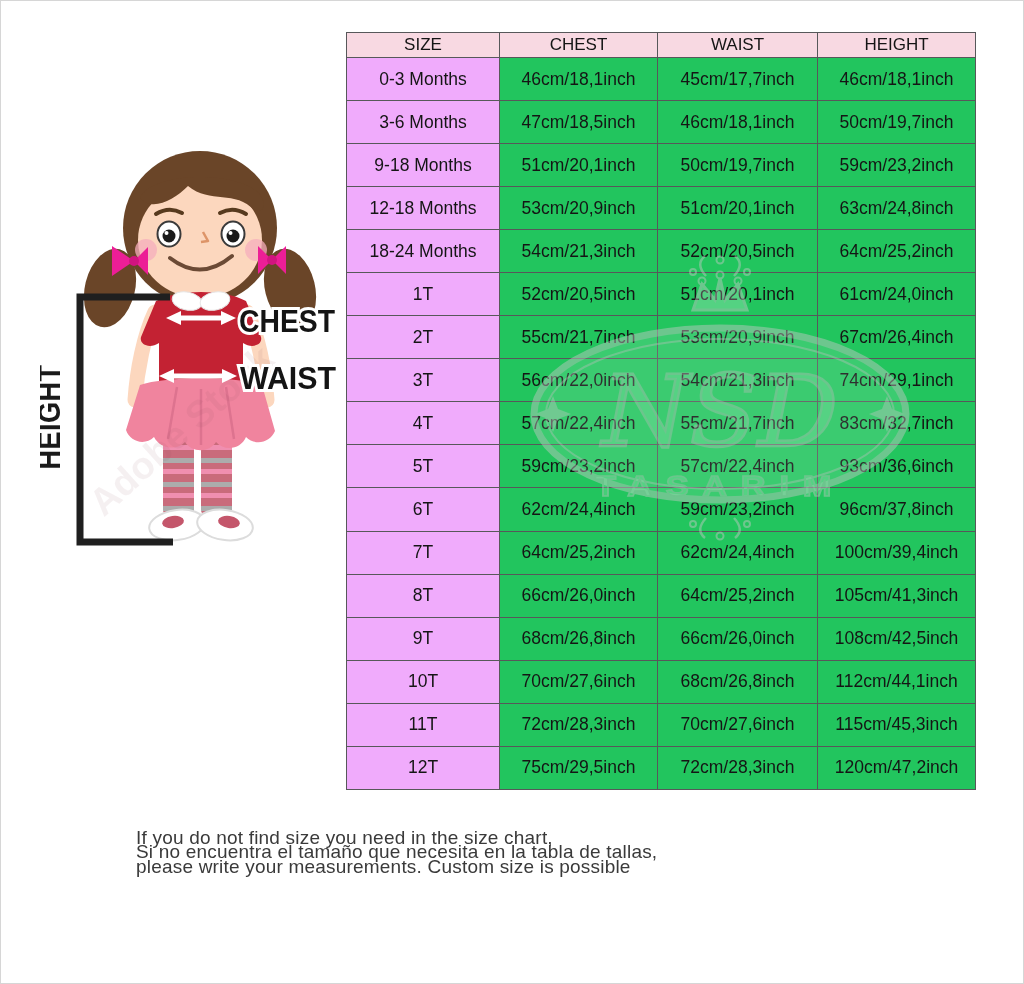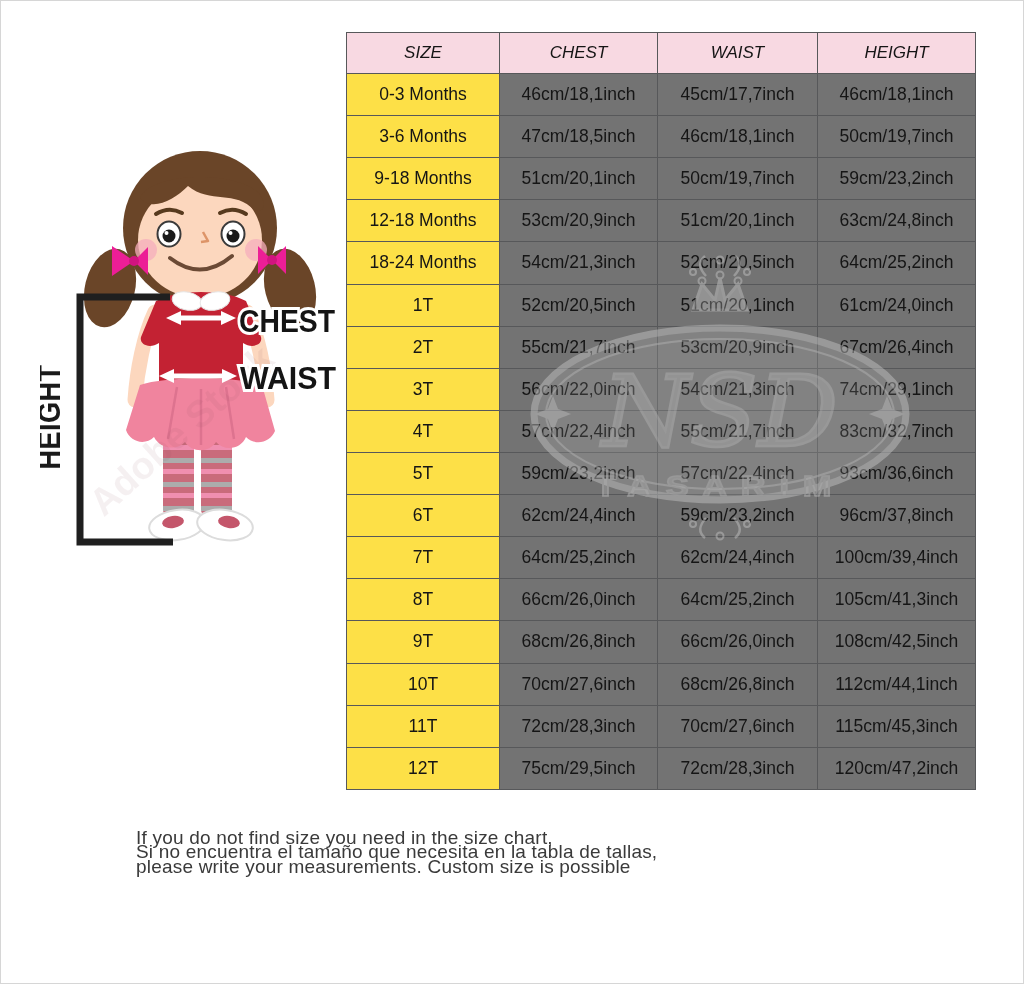--- a/index.html
+++ b/index.html
@@ -10,25 +10,25 @@
     font-family:"Liberation Sans",sans-serif;
   }
   
   .size-table{
     position:absolute;left:346px;top:32px;width:629px;height:758px;
     border-collapse:collapse;table-layout:fixed;
     font-family:"Liberation Sans",sans-serif;font-size:17.5px;color:#151515;
     text-align:center;z-index:1;
   }
   .size-table th,.size-table td{border:1.6px solid #57585a;padding:0;font-weight:400;overflow:hidden;white-space:nowrap;}
-  .size-table thead tr{height:41px;font-style:italic;}
+  .size-table thead tr{height:25px;}
   .size-table tbody tr{height:39.8px;}
   .size-table thead th{background:#F8D9E2;font-size:17px;}
-  .size-table tbody th{background:#fde047;}
-  .size-table tbody td{background:#737373;}
+  .size-table tbody th{background:#f0abfc;}
+  .size-table tbody td{background:#22c55e;}
   
   .figure-svg{position:absolute;left:40px;top:140px;width:300px;height:430px;z-index:2;}
   .brand-watermark{position:absolute;left:525px;top:246px;width:390px;height:302px;opacity:.45;z-index:3;pointer-events:none;}
   
   .note{position:absolute;left:136px;font-size:19px;line-height:28.5px;color:#3a3a3a;letter-spacing:.2px;z-index:1;}
   .note-en{top:824px;}
   .note-es{top:838px;}
 </style>
 </head>
 <body>

